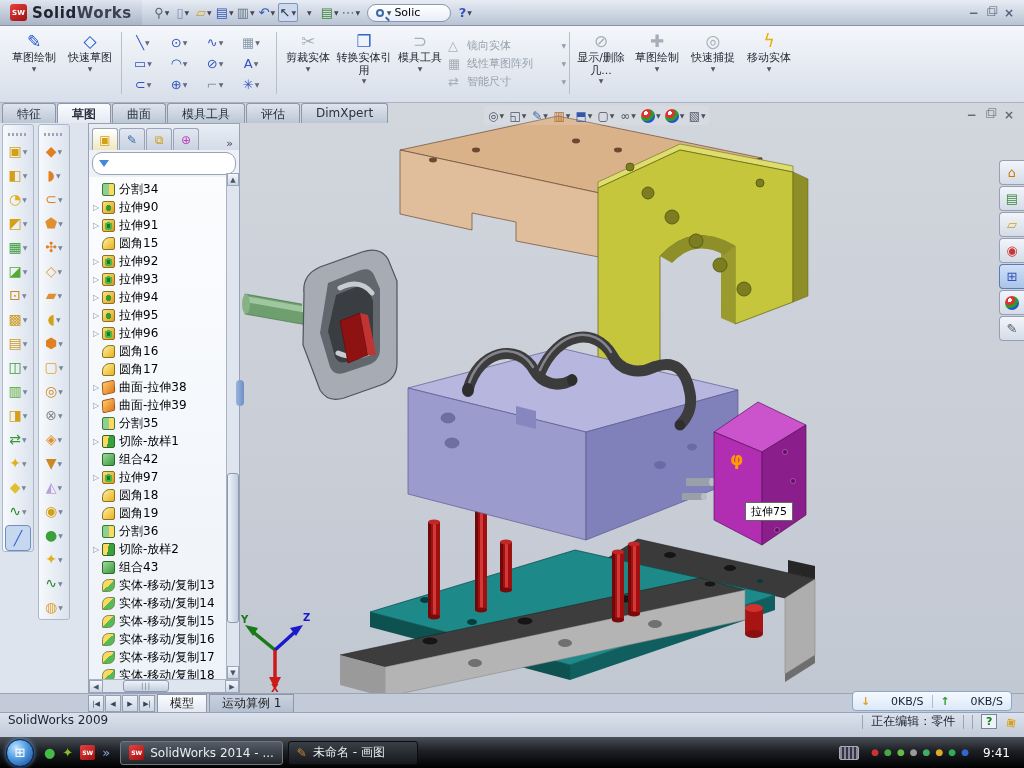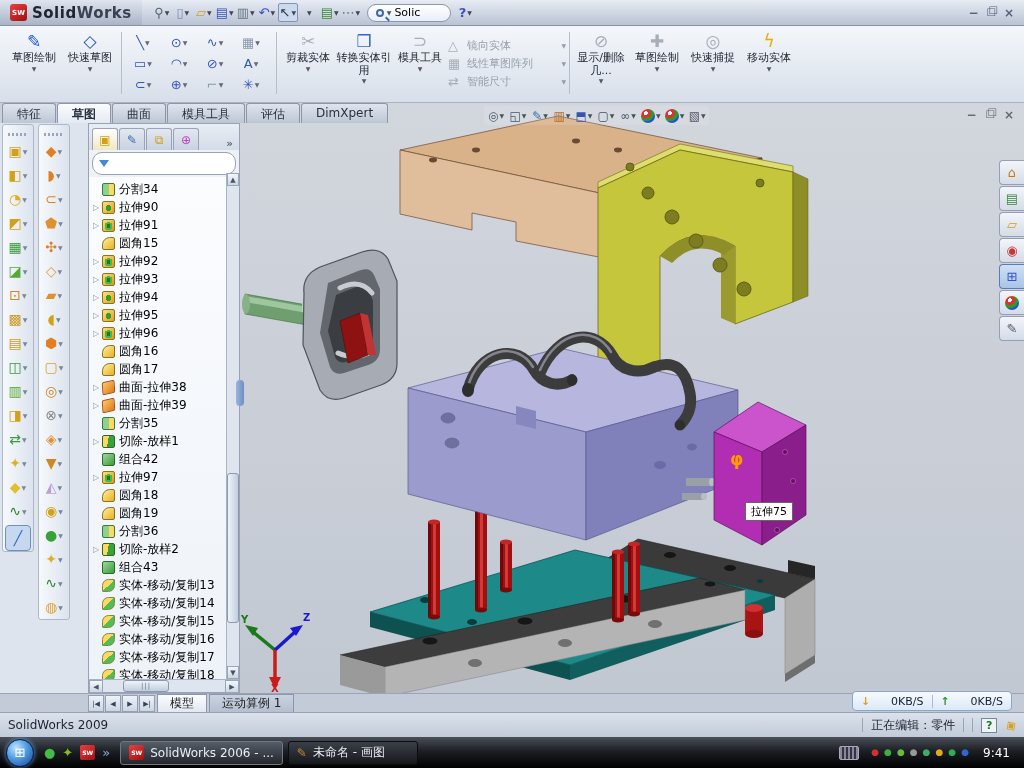--- a/index.html
+++ b/index.html
@@ -96,21 +96,21 @@
 .netcell{flex:1;display:flex;align-items:center;justify-content:space-between;padding:0 8px;color:#123}
 .netcell+.netcell{border-left:1px solid #aabdd6}
 .arr-dn{color:#e0a020;font-weight:bold}
 .arr-up{color:#2a9a2a;font-weight:bold}
 
 #bottombar{position:absolute;left:0;top:693px;width:1024px;height:19px;background:#c3cbd8;border-top:1px solid #9aa4b6;display:flex;align-items:stretch}
 .navbtn{width:16px;margin-top:1px;background:linear-gradient(#eef2f8,#ccd6e4);border:1px solid #93a0b4;font-size:7px;display:flex;align-items:center;justify-content:center;color:#345}
 #navbtns{display:flex;margin-left:88px;gap:1px}
 .mtab{padding:1px 12px;margin-left:2px;border:1px solid #8d97a9;border-bottom:none;font-size:12px;background:linear-gradient(#c9d2e0,#b4bfd0);display:flex;align-items:center}
 .mtab.active{background:linear-gradient(#fafcff,#e2e8f1)}
-#statusbar{position:absolute;left:0;top:712px;width:1024px;height:25px;background:linear-gradient(#dbe2ec,#c2cbd9);border-top:1px solid #98a2b4;display:flex;align-items:center;padding:0 8px;font-size:12px;color:#1c2330}
+#statusbar{position:absolute;left:0;top:712px;width:1024px;height:25px;background:linear-gradient(#dbe2ec,#c2cbd9);border-top:1px solid #98a2b4;display:flex;align-items:flex-start;padding:0 8px;font-size:12px;color:#1c2330}
 #statusright{margin-left:auto;display:flex;align-items:center;gap:8px}
 .ssep{width:1px;height:14px;background:#9aa4b6}
 #helpbox{width:16px;height:15px;border:1px solid #789;background:#eef3f8;color:#1a7a1a;font-weight:bold;font-size:11px;display:flex;align-items:center;justify-content:center}
 #tagicon{color:#d8a018;font-size:14px;transform:rotate(-35deg)}
 #taskbar{position:absolute;left:0;top:737px;width:1024px;height:31px;background:linear-gradient(#4a5058 0%,#1c1f24 45%,#000 100%);display:flex;align-items:center;padding:0 6px;gap:6px}
 #startorb{width:28px;height:28px;border-radius:50%;background:radial-gradient(circle at 35% 30%,#bfe4ff,#4f9ae0 45%,#11408c);border:1px solid #0a2a5a;display:flex;align-items:center;justify-content:center;color:#fff;font-size:13px;box-shadow:0 0 5px rgba(120,180,255,.8)}
 #quicklaunch{display:flex;align-items:center;gap:7px;padding:0 4px}
 .qli{font-size:13px}
 .swmini{width:15px;height:15px;background:linear-gradient(145deg,#e84040,#a01010);border-radius:2px;color:#fff;font-size:6px;font-weight:bold;display:flex;align-items:center;justify-content:center}
 .taskbtn{height:24px;min-width:130px;max-width:175px;display:flex;align-items:center;gap:6px;padding:0 8px;border:1px solid #0a0c10;border-radius:3px;background:linear-gradient(#3a4048,#16181c);color:#e8ecf2;font-size:12px;white-space:nowrap;overflow:hidden}
@@ -1108,21 +1108,21 @@
       <span class="qli">
         <span style="color: rgb(136, 170, 221);">»</span>
         
       </span>
     </div>
   <div style="display:flex;gap:5px">
 
       <span class="taskbtn active">
         <span class="swmini show" style="">SW</span>
 
-        <span>SolidWorks 2006 - ...</span>
+        <span>SolidWorks 2014 - ...</span>
       </span>
 
       <span class="taskbtn">
 
         <span style="font-size:12px;color:#cc8833">✎</span>
         <span>未命名 - 画图</span>
       </span>
     </div>
   <div id="tray">
     <span class="kbdicon"></span>

